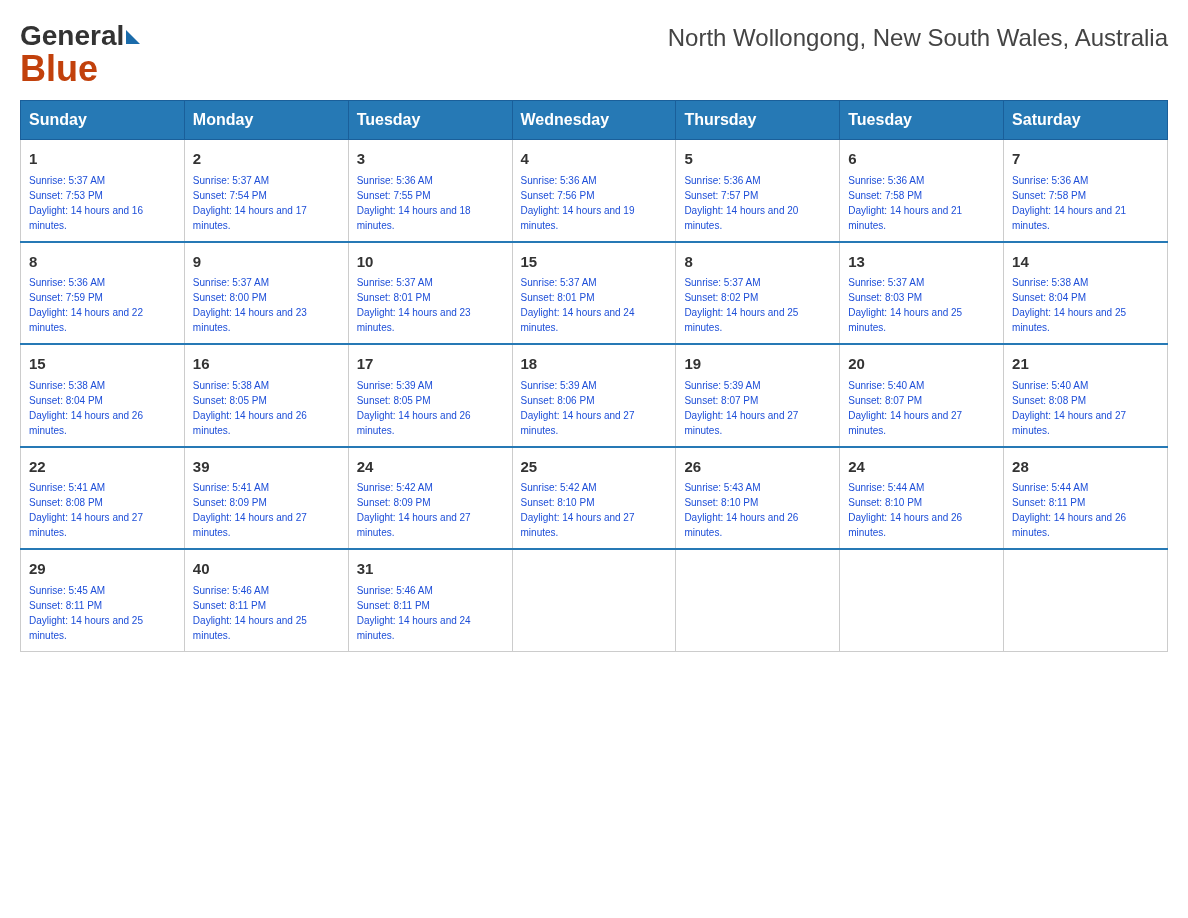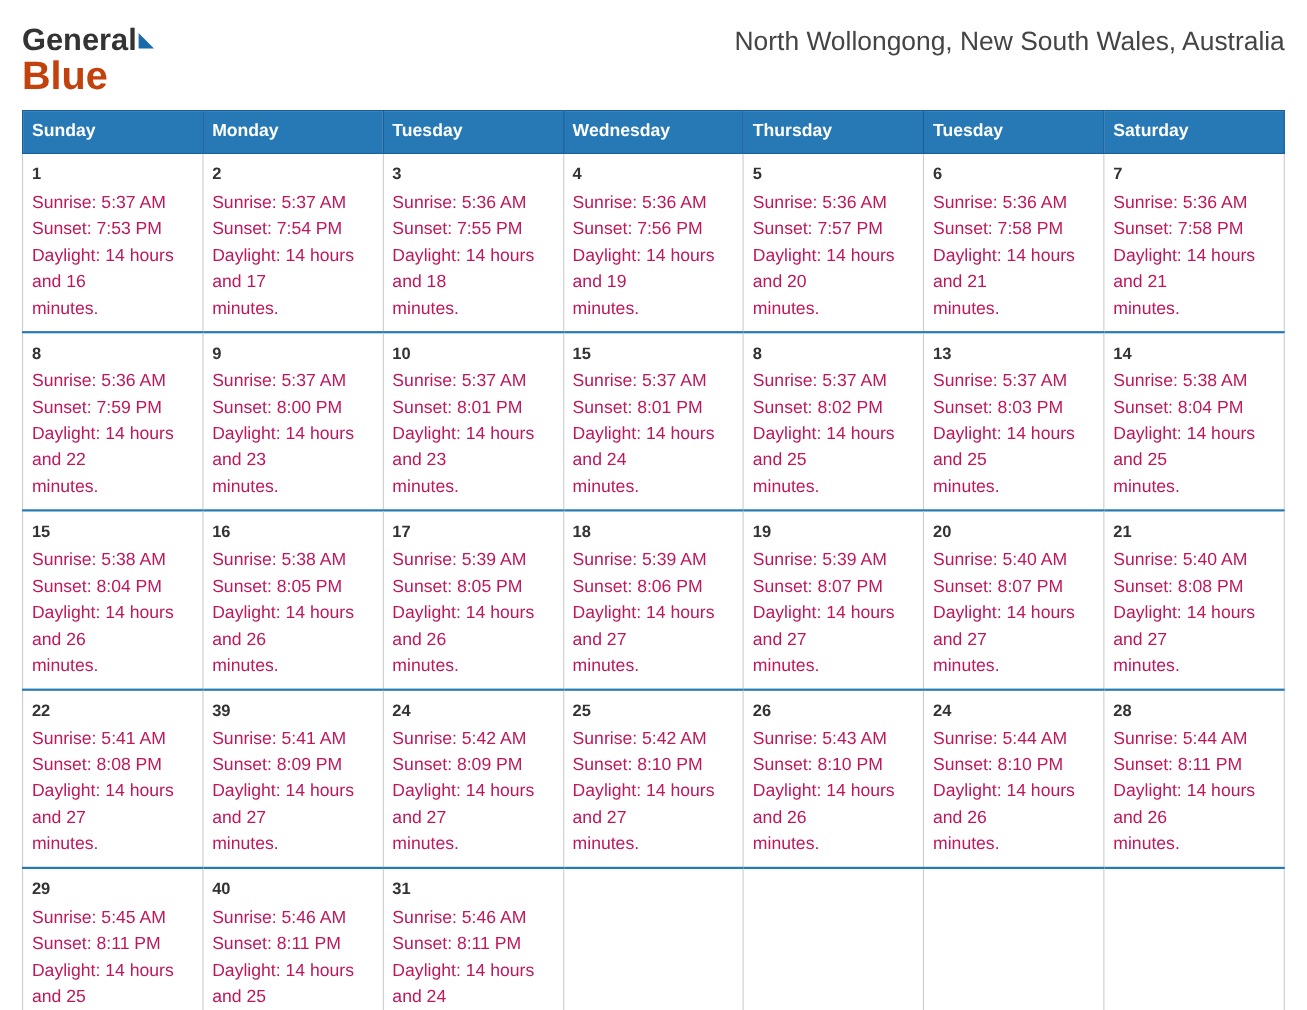--- a/index.html
+++ b/index.html
@@ -74,22 +74,22 @@
       color: #333;
       line-height: 1.5;
     }
     .day-number {
       font-size: 15px;
       font-weight: bold;
       display: block;
       margin-bottom: 2px;
     }
     .day-info {
-      font-size: 16px;
-      color: #be185d;
+      font-size: 10px;
+      color: #1d4ed8;
     }
     .empty-cell {
       background: #fff;
     }
     .row-divider td {
       border-top: 2px solid #2679b5;
     }
     .logo-wrapper {
       display: flex;
       flex-direction: column;

